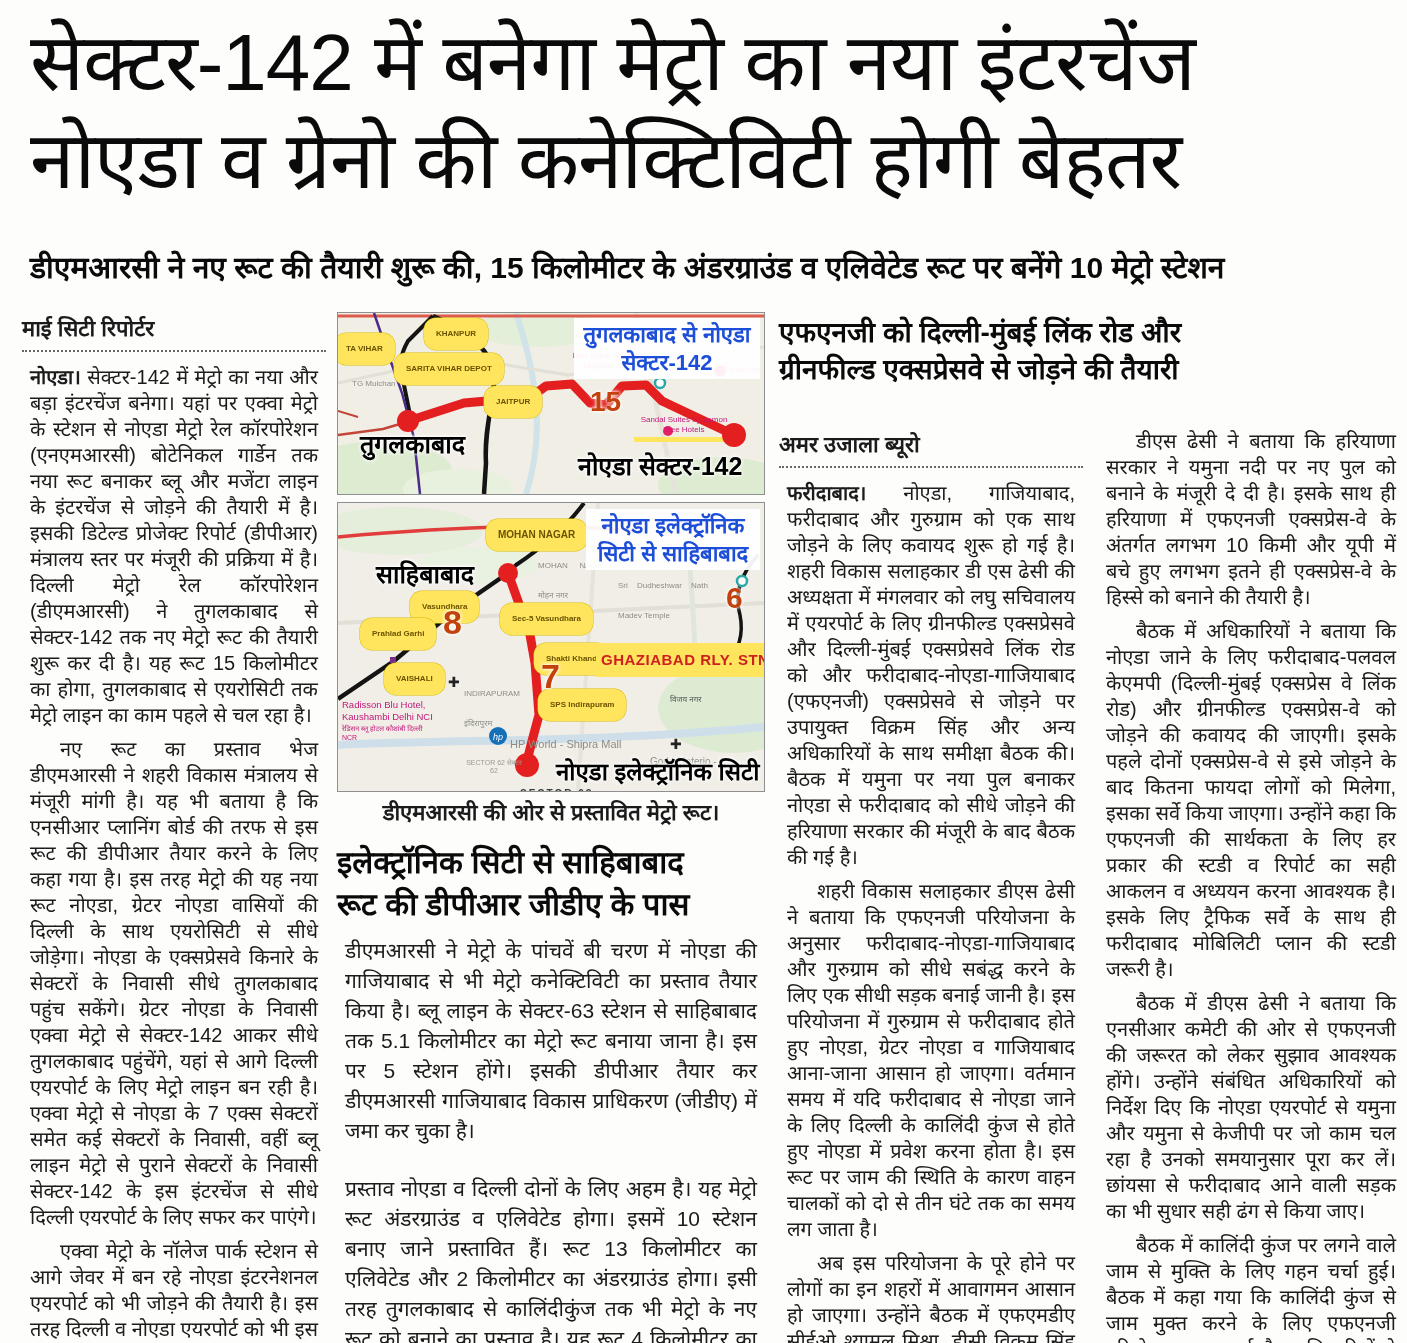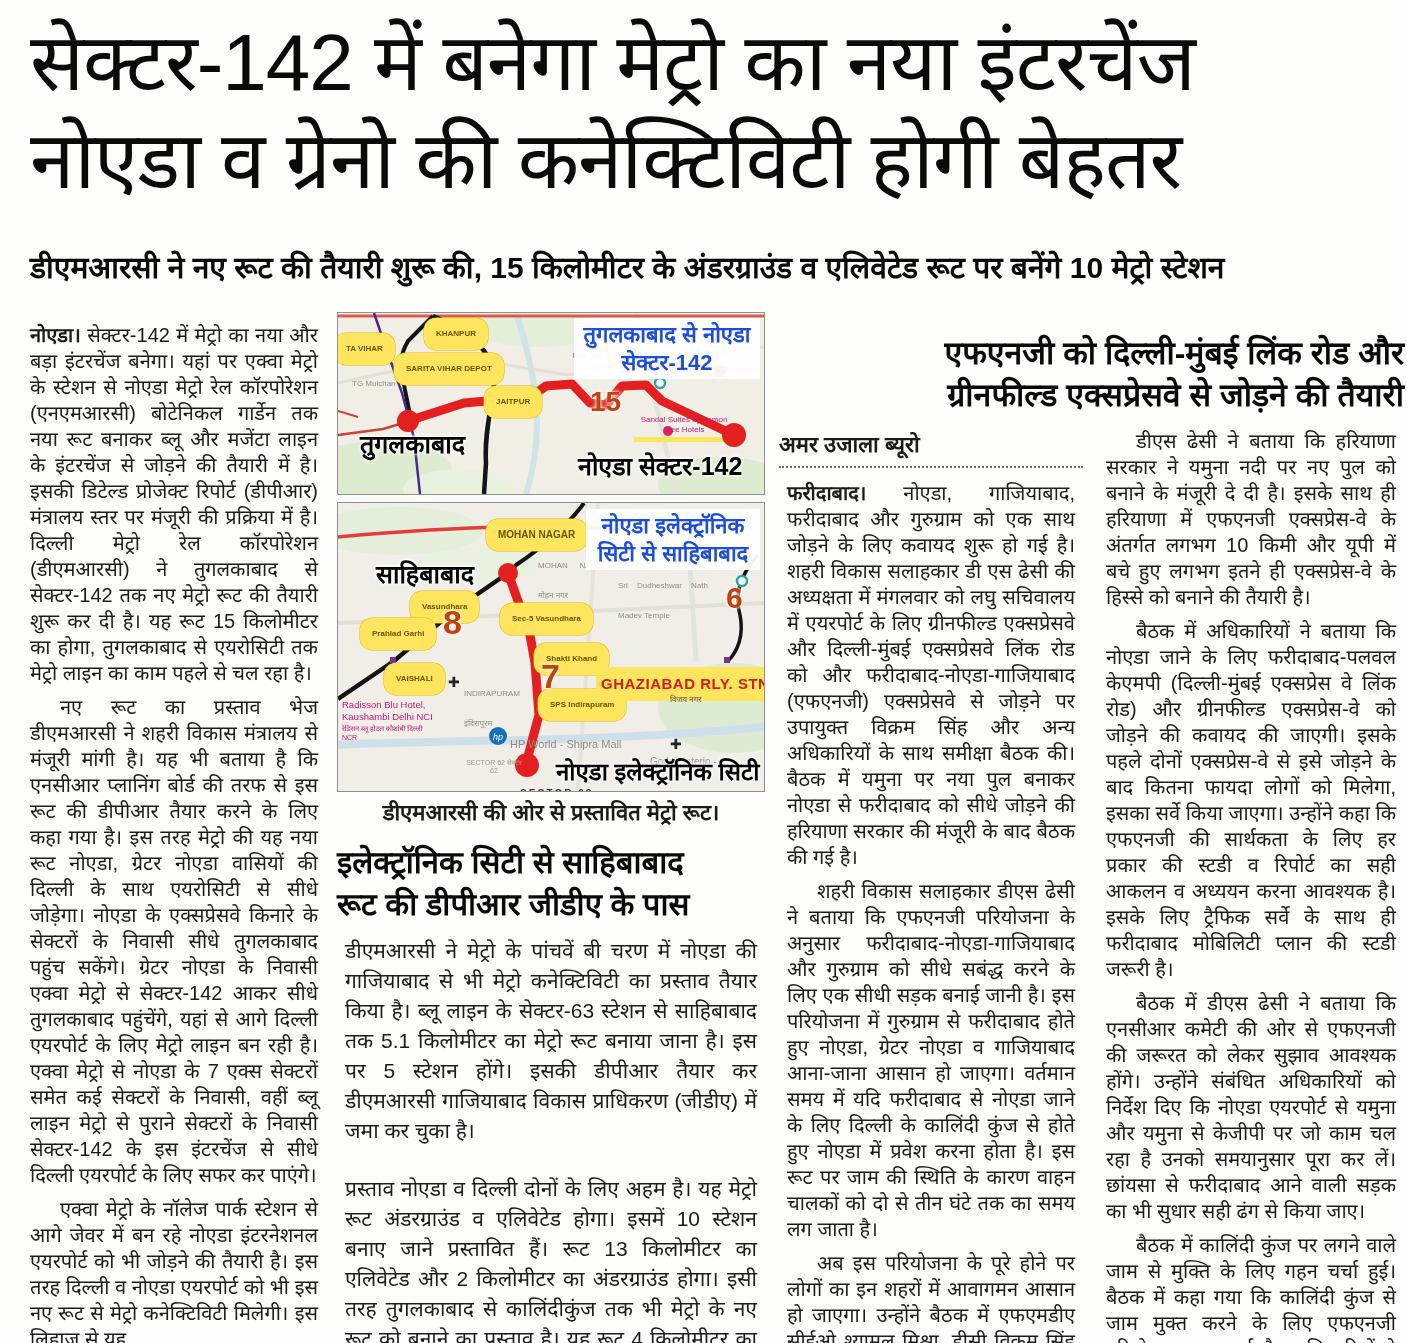--- a/index.html
+++ b/index.html
@@ -18,22 +18,22 @@
   .col1 { left:22px;  top:314px; width:304px; font-size:20px; line-height:26px; }
   .col2 { left:337px; top:312px; width:428px; font-size:21px; line-height:30px; }
   .col3 { left:779px; top:430px; width:304px; font-size:20px; line-height:26px; }
   .col4 { left:1098px;top:420px; width:306px; font-size:20px; line-height:26px; }
   .byline { font-size:22px; font-weight:bold; text-align:left; padding:2px 0 8px 0;
     border-bottom:2px dotted #666; margin-bottom:12px; }
   .para { margin:8px; }
   .para.indent { text-indent:30px; }
   .lead { font-weight:bold; }
   
-  .headline2 { position:absolute; left:779px; top:332px; width:625px; font-weight:bold;
-    font-size:32px; line-height:1.32; white-space:nowrap; color:#0a0a0a;text-align:right; }
+  .headline2 { position:absolute; left:779px; top:315px; width:625px; font-weight:bold;
+    font-size:28px; line-height:1.32; white-space:nowrap; color:#0a0a0a; }
   
   .subhead2 { font-size:31px; font-weight:bold; line-height:1.35; text-align:left;
     white-space:nowrap; margin:14px 0 10px 0; color:#0a0a0a; }
   .caption { font-size:22px; font-weight:bold; text-align:center; margin:6px 0 2px 0; }
   .gap { height:12px; }
   
   .map { position:relative; border:1px solid #8f8f8f; overflow:hidden; background:#f1eee6; }
   .map1 { width:426px; height:181px; margin-bottom:7px; }
   .map2 { width:426px; height:288px; }
   .map svg { position:absolute; left:0; top:0; }
@@ -59,20 +59,21 @@
 
 <div class="page">
 
   <div class="headline">
     <div>सेक्टर-142 में बनेगा मेट्रो का नया इंटरचेंज</div>
     <div>नोएडा व ग्रेनो की कनेक्टिविटी होगी बेहतर</div>
   </div>
   <div class="subheadline">डीएमआरसी ने नए रूट की तैयारी शुरू की, 15 किलोमीटर के अंडरग्राउंड व एलिवेटेड रूट पर बनेंगे 10 मेट्रो स्टेशन</div>
 
   <div class="col col1">
+    <div class="byline">माई सिटी रिपोर्टर</div>
     <p class="para"><b class="lead">नोएडा।</b><span> सेक्टर-142 में मेट्रो का नया और बड़ा इंटरचेंज बनेगा। यहां पर एक्वा मेट्रो के स्टेशन से नोएडा मेट्रो रेल कॉरपोरेशन (एनएमआरसी) बोटेनिकल गार्डेन तक नया रूट बनाकर ब्लू और मजेंटा लाइन के इंटरचेंज से जोड़ने की तैयारी में है। इसकी डिटेल्ड प्रोजेक्ट रिपोर्ट (डीपीआर) मंत्रालय स्तर पर मंजूरी की प्रक्रिया में है। दिल्ली मेट्रो रेल कॉरपोरेशन (डीएमआरसी) ने तुगलकाबाद से सेक्टर-142 तक नए मेट्रो रूट की तैयारी शुरू कर दी है। यह रूट 15 किलोमीटर का होगा, तुगलकाबाद से एयरोसिटी तक मेट्रो लाइन का काम पहले से चल रहा है।</span></p>
     <p class="para indent">नए रूट का प्रस्ताव भेज डीएमआरसी ने शहरी विकास मंत्रालय से मंजूरी मांगी है। यह भी बताया है कि एनसीआर प्लानिंग बोर्ड की तरफ से इस रूट की डीपीआर तैयार करने के लिए कहा गया है। इस तरह मेट्रो की यह नया रूट नोएडा, ग्रेटर नोएडा वासियों की दिल्ली के साथ एयरोसिटी से सीधे जोड़ेगा। नोएडा के एक्सप्रेसवे किनारे के सेक्टरों के निवासी सीधे तुगलकाबाद पहुंच सकेंगे। ग्रेटर नोएडा के निवासी एक्वा मेट्रो से सेक्टर-142 आकर सीधे तुगलकाबाद पहुंचेंगे, यहां से आगे दिल्ली एयरपोर्ट के लिए मेट्रो लाइन बन रही है। एक्वा मेट्रो से नोएडा के 7 एक्स सेक्टरों समेत कई सेक्टरों के निवासी, वहीं ब्लू लाइन मेट्रो से पुराने सेक्टरों के निवासी सेक्टर-142 के इस इंटरचेंज से सीधे दिल्ली एयरपोर्ट के लिए सफर कर पाएंगे।</p>
     <p class="para indent">एक्वा मेट्रो के नॉलेज पार्क स्टेशन से आगे जेवर में बन रहे नोएडा इंटरनेशनल एयरपोर्ट को भी जोड़ने की तैयारी है। इस तरह दिल्ली व नोएडा एयरपोर्ट को भी इस नए रूट से मेट्रो कनेक्टिविटी मिलेगी। इस लिहाज से यह</p>
   </div>
 
   <div class="col col2">
 
     <div class="map map1">
       <svg width="426" height="181" viewBox="0 0 426 181">
         <rect width="426" height="181" fill="#f1eee6"></rect>
@@ -143,21 +144,21 @@
       </svg>
       <span class="mlabel ylabel" style="left:148px;top:16px;font-size:10px">MOHAN NAGAR</span>
       <span class="mlabel gray" style="left:200px;top:48px;width:70px;white-space:normal">MOHAN NAGAR मोहन नगर</span>
       <span class="mlabel bigname" style="left:38px;top:56px">साहिबाबाद</span>
       <span class="mlabel ylabel" style="left:72px;top:88px">Vasundhara</span>
       <span class="mlabel ylabel" style="left:22px;top:115px">Prahlad Garhi</span>
       <span class="mlabel ylabel" style="left:162px;top:100px">Sec-5 Vasundhara</span>
       <span class="mlabel ylabel" style="left:196px;top:140px">Shakti Khand</span>
       <span class="mlabel ylabel" style="left:46px;top:160px">VAISHALI</span>
       <span class="mlabel ylabel" style="left:200px;top:186px">SPS Indirapuram</span>
-      <span class="mlabel ylabel-big" style="left:258px;top:164px">GHAZIABAD RLY. STN</span>
+      <span class="mlabel ylabel-big" style="left:258px;top:140px">GHAZIABAD RLY. STN</span>
       <span class="mlabel" style="left:332px;top:182px;font-size:8px;color:#555">विजय नगर</span>
       <span class="mlabel gray" style="left:280px;top:68px;width:90px;white-space:normal">Sri Dudheshwar Nath Madev Temple</span>
       <span class="mlabel mnum" style="left:105px;top:104px;font-size:34px">8</span>
       <span class="mlabel mnum" style="left:203px;top:158px;font-size:34px">7</span>
       <span class="mlabel mnum" style="left:388px;top:80px;font-size:30px">6</span>
       <span class="mlabel pink" style="left:4px;top:196px;width:120px;white-space:normal;text-align:left;font-size:9.5px">Radisson Blu Hotel, Kaushambi Delhi NCI</span>
       <span class="mlabel pink" style="left:4px;top:222px;width:90px;white-space:normal;text-align:left;font-size:7px">रेडिसन ब्लू होटल कौशांबी दिल्ली NCR</span>
       <span class="mlabel cross" style="left:110px;top:164px">✚</span>
       <span class="mlabel gray" style="left:126px;top:176px;width:70px;white-space:normal">INDIRAPURAM इंदिरापुरम</span>
       <span class="mlabel hp-text" style="left:172px;top:226px">HP World - Shipra Mall</span>

